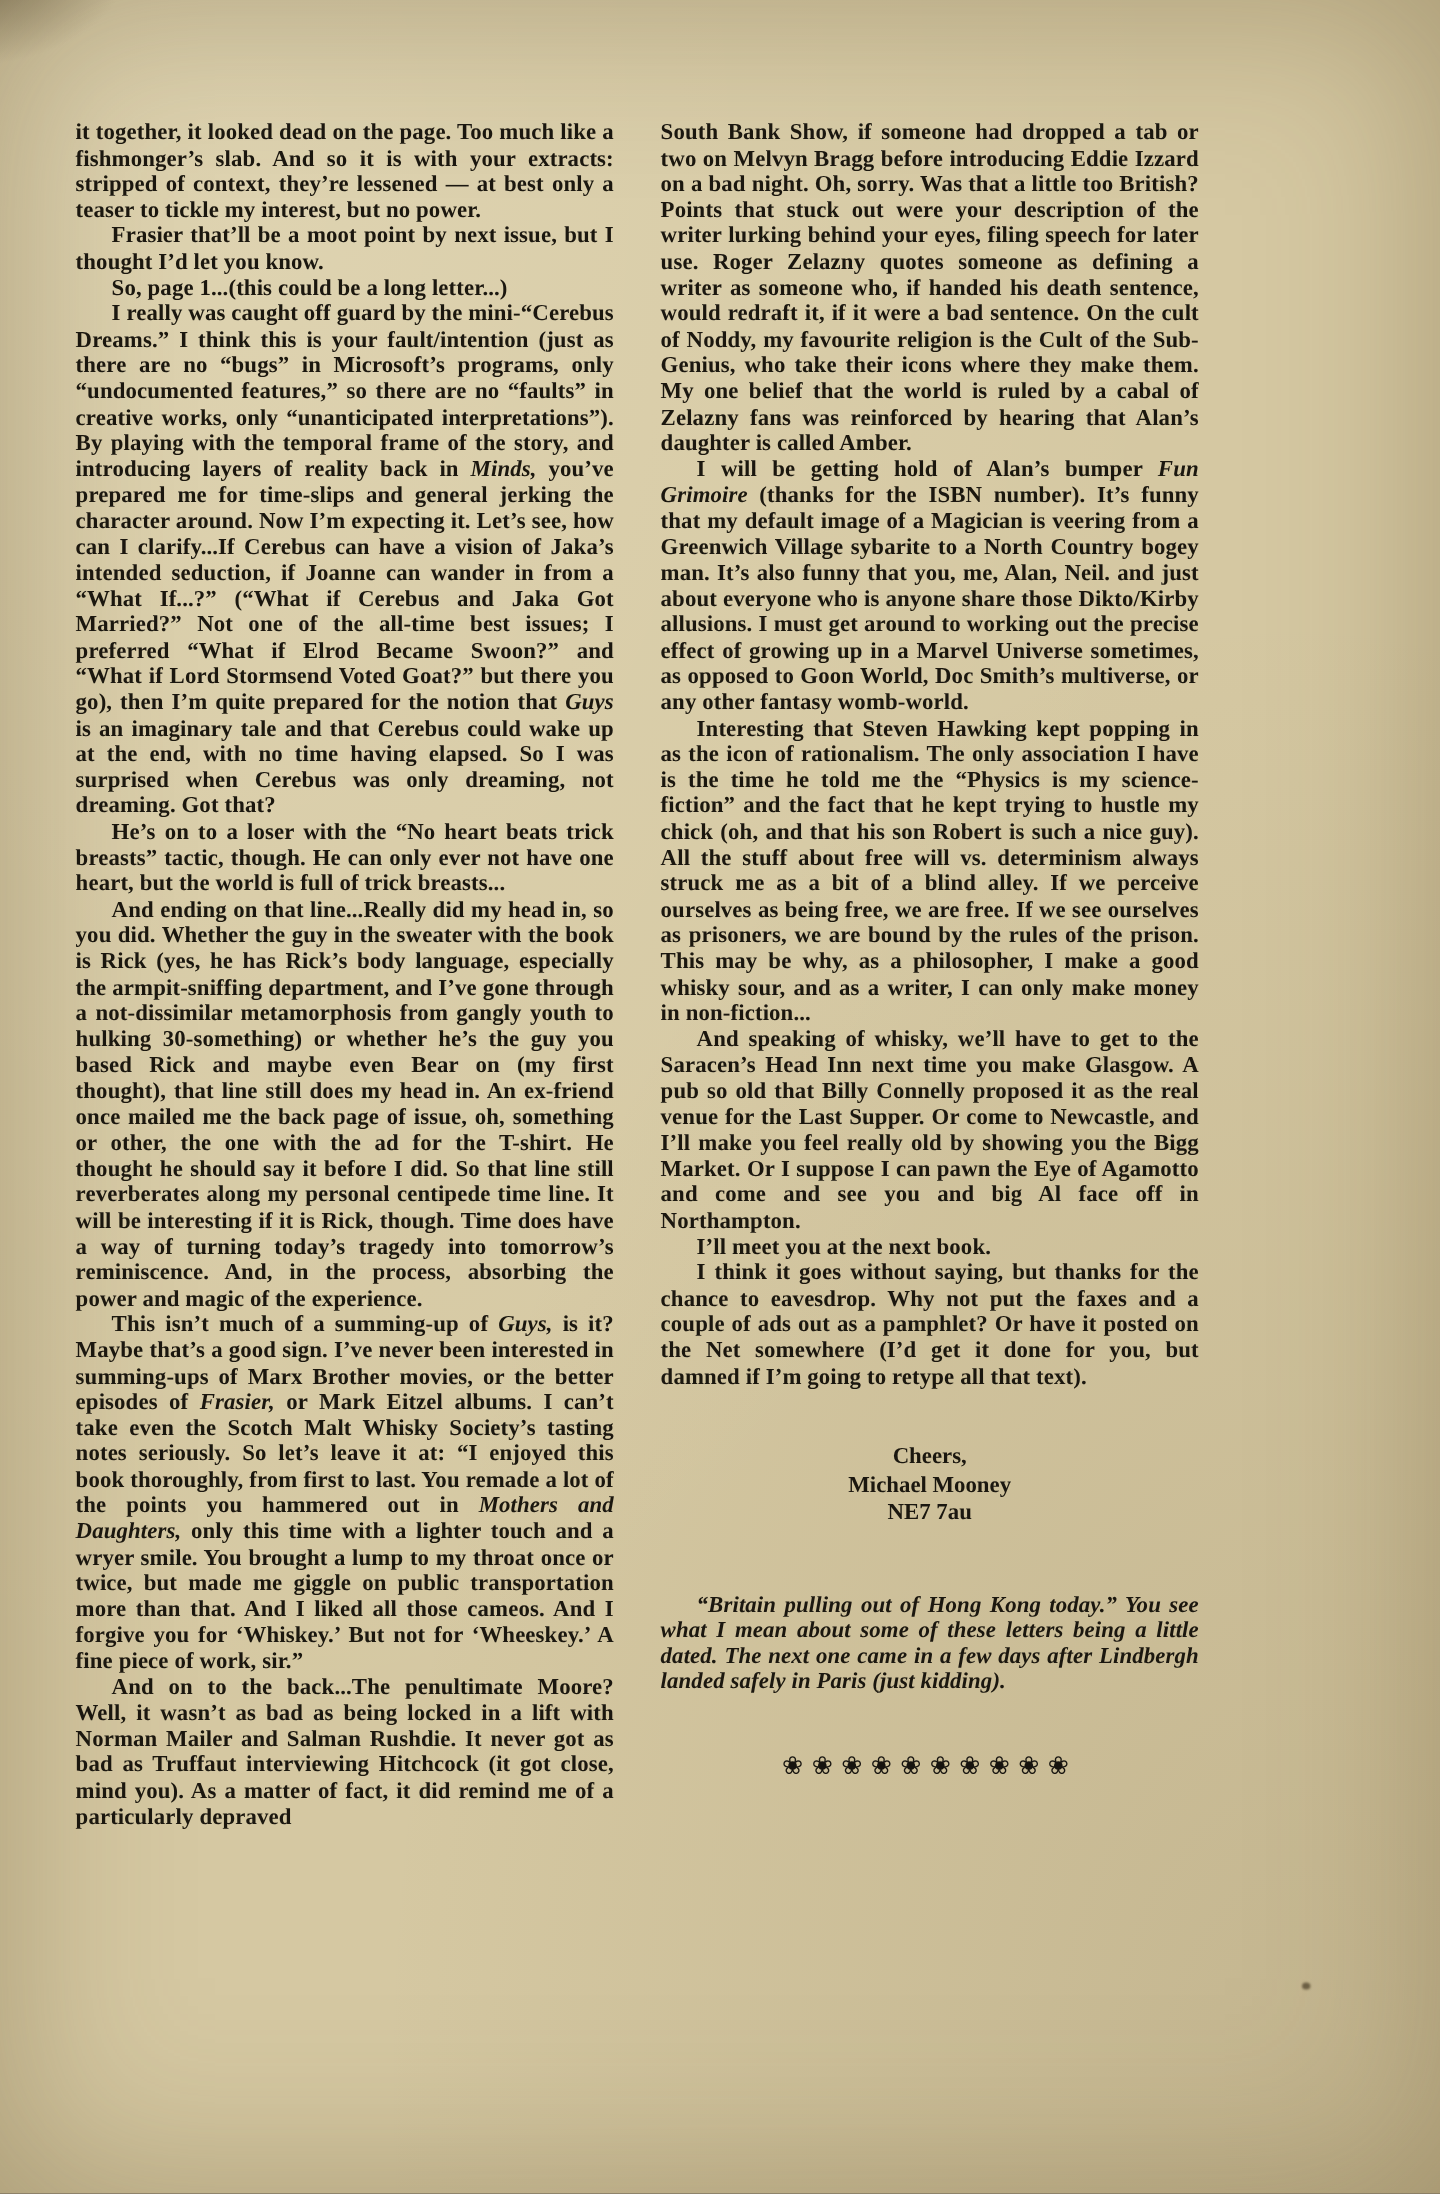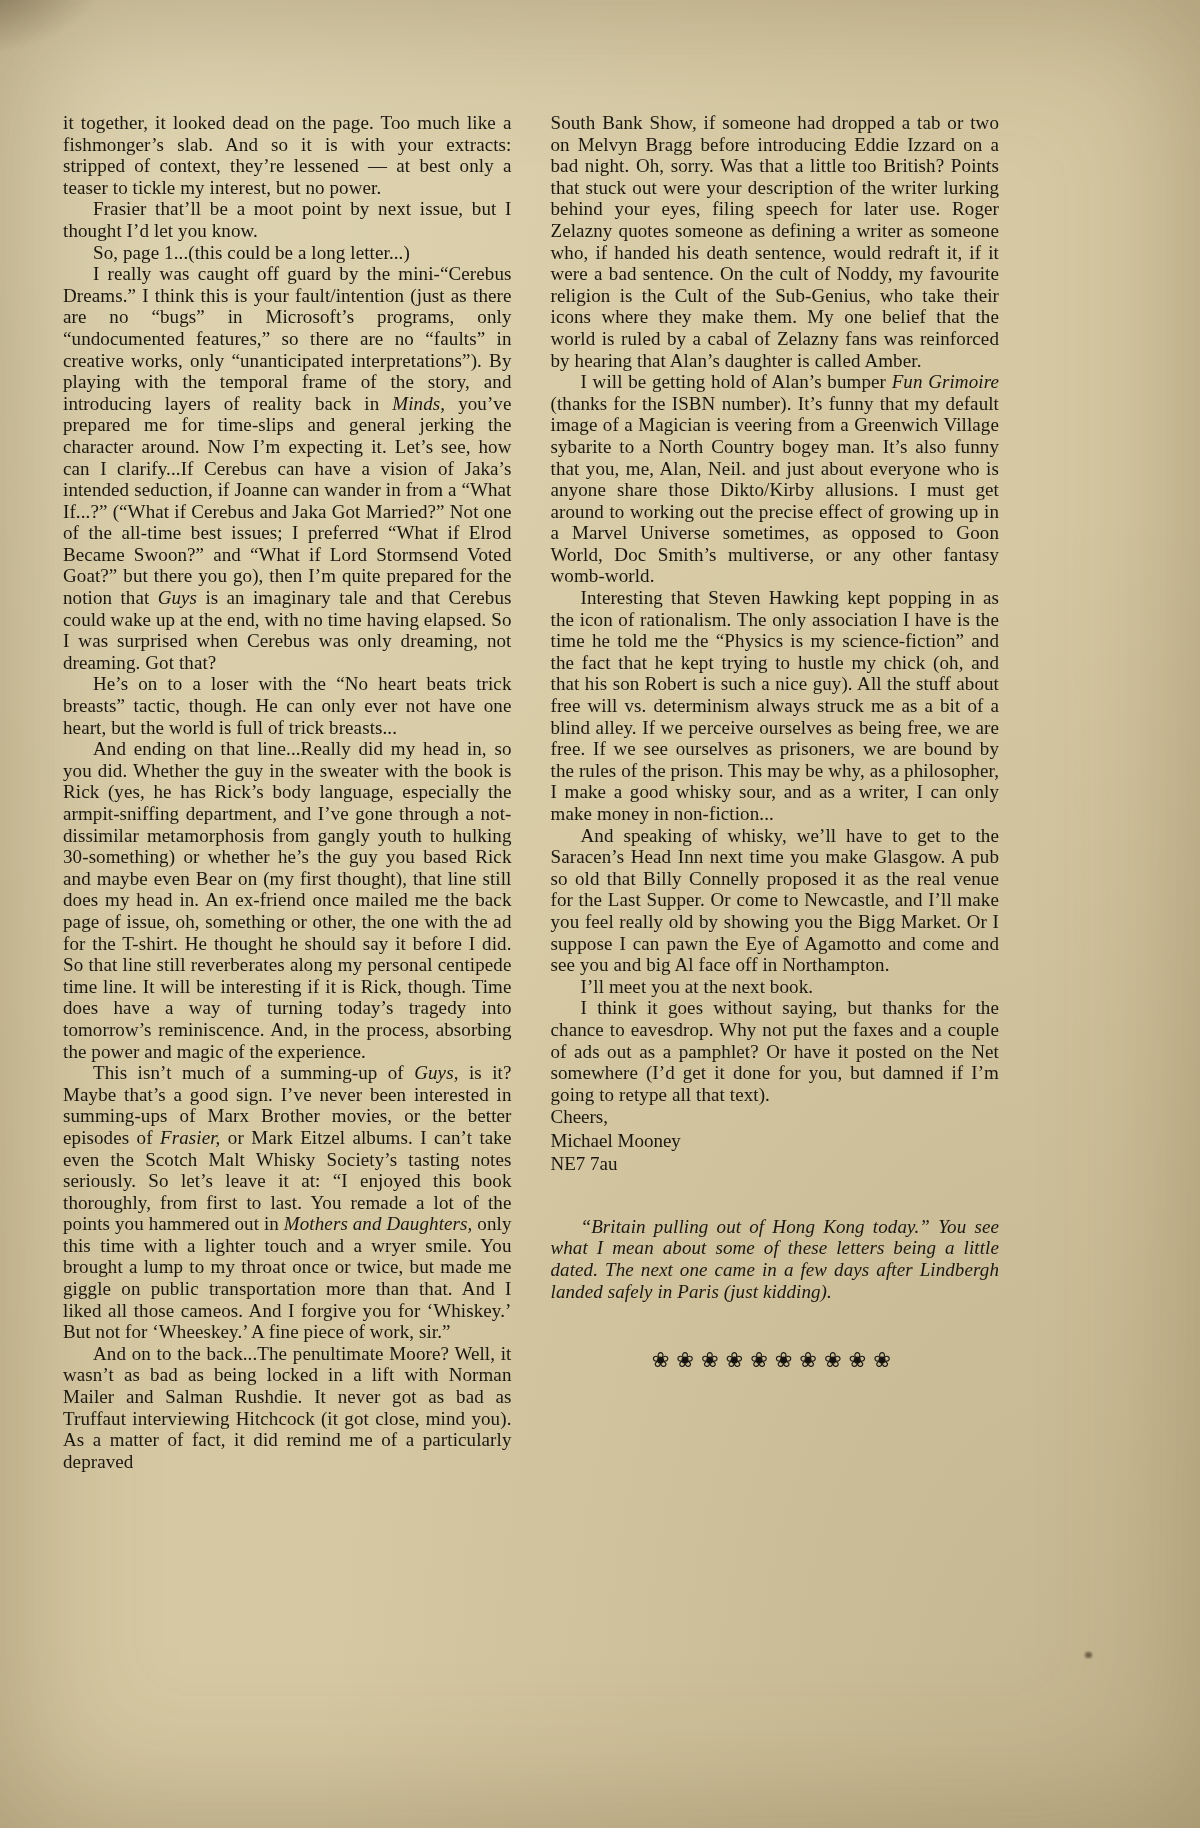--- a/index.html
+++ b/index.html
@@ -14,41 +14,44 @@
       radial-gradient(ellipse at 90% 95%, rgba(110,90,50,0.16), transparent 50%),
       #d5c8a2;
     box-shadow: inset 0 0 150px rgba(94,77,40,0.38);
     overflow: hidden;
     font-family: "Liberation Serif", "DejaVu Serif", serif;
     color: #1b170f;
   }
   .content {
     position: absolute;
     left: 63px;
-    top: 112px;
+    top: 100px;
     width: 936px;
     display: flex;
     gap: 39px;
+    font-weight: bold;
   }
   .col { width: 454px; }
   .para {
     margin: 0;
     text-align: justify;
     font-size: 19px;
     line-height: 21.6px;
     letter-spacing: 0.1px;
   }
   .para.indent { text-indent: 30px; }
   .it { font-style: italic; }
   .signature {
+    margin-top: 44px;
     font-size: 19px;
     line-height: 23.5px;
+    text-align: center;
   }
   .closing {
-    margin-top: 40px;
+    margin-top: 54px;
     font-style: italic;
   }
   .flourish {
     margin-top: 46px;
     text-align: center;
     font-family: "DejaVu Sans", sans-serif;
     font-size: 21px;
     letter-spacing: 7px;
     color: #17140f;
   }

